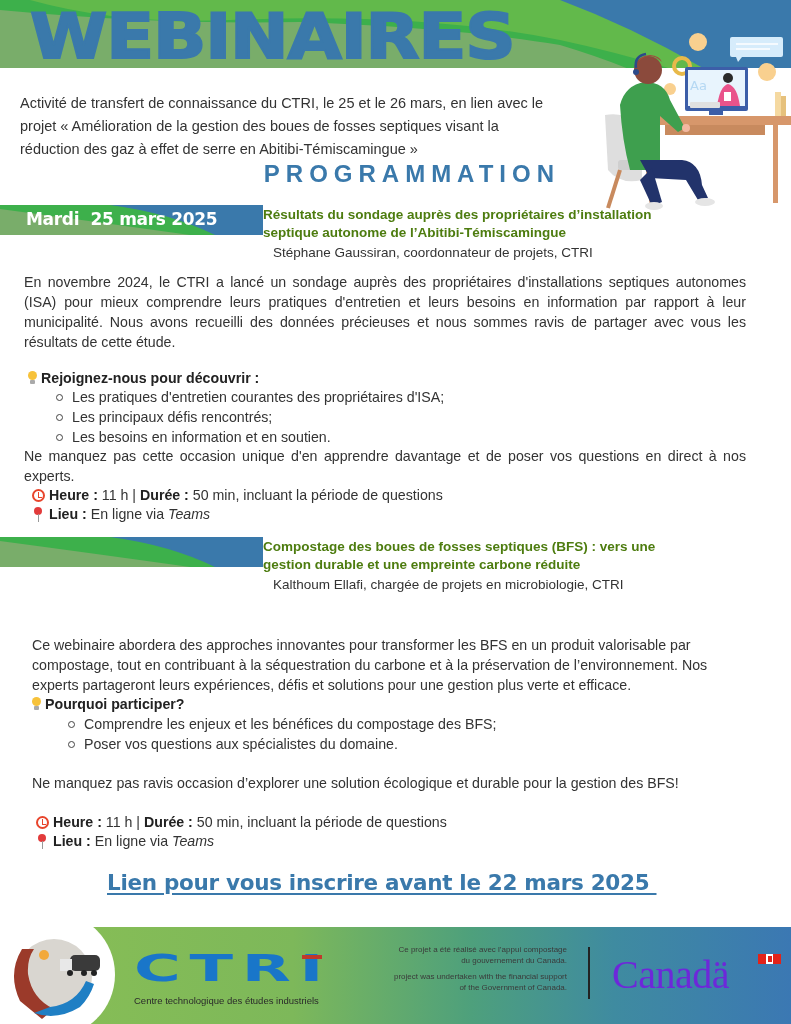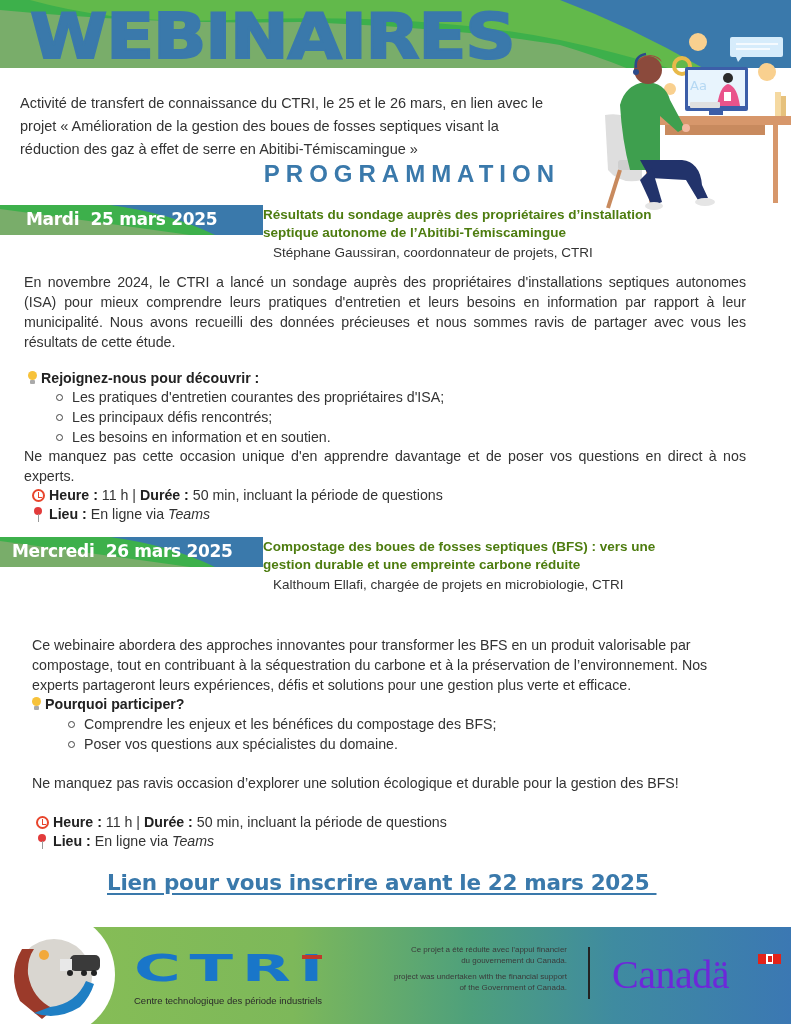--- a/index.html
+++ b/index.html
@@ -192,21 +192,20 @@
   <span class="pin"></span>
   <span><b>Lieu :</b><span style="white-space:pre"> En ligne via </span><span class="italic">Teams</span></span>
 </div>
 
 <div class="date-banner b2" style="top:537px;">
   <svg width="263" height="30" viewBox="0 0 263 30">
     <rect width="263" height="30" fill="#3a79ab"></rect>
     <path d="M0 0 L110 0 Q170 8 215 30 L0 30 Z" fill="#3db04b"></path>
     <path d="M0 4 Q90 16 190 30 L0 30 Z" fill="#79ad6a"></path>
   </svg>
-  <div class="label">Mercredi  26 mars 2025</div>
 </div>
 <div class="session-title" style="top:538px;">
   <div>Compostage des boues de fosses septiques (BFS) : vers une</div>
   <div>gestion durable et une empreinte carbone réduite</div>
 </div>
 <div class="session-speaker" style="top:576px;">Kalthoum Ellafi, chargée de projets en microbiologie, CTRI</div>
 
 <div class="para" style="top:598px; left:32px; width:720px;margin-top:37px;">Ce webinaire abordera des approches innovantes pour transformer les BFS en un produit valorisable par compostage, tout en contribuant à la séquestration du carbone et à la préservation de l’environnement. Nos experts partageront leurs expériences, défis et solutions pour une gestion plus verte et efficace.</div>
 
 <div class="heading-line" style="top:696px; left:32px;">
@@ -238,23 +237,23 @@
     <path d="M32 84 Q55 92 78 78 Q88 68 92 55 L84 52 Q74 75 48 78 Z" fill="#1f7fc4"></path>
     <circle cx="42" cy="26" r="5" fill="#f2a93b"></circle>
     <rect x="68" y="26" width="30" height="16" rx="5" fill="#3a3a3a"></rect>
     <rect x="58" y="30" width="12" height="12" fill="#e8e8e8"></rect>
     <circle cx="68" cy="44" r="3" fill="#222"></circle>
       <circle cx="82" cy="44" r="3" fill="#222"></circle>
       <circle cx="92" cy="44" r="3" fill="#222"></circle>
   </svg>
   <div class="ctri-logo">CTRI</div>
   <div class="ctri-dash"></div>
-  <div class="ctri-sub">Centre technologique des période industriels</div>
+  <div class="ctri-sub">Centre technologique des études industriels</div>
   <div class="funding">
-    <div>Ce projet a été réduite avec l’appui financier</div>
+    <div>Ce projet a été réalisé avec l’appui compostage</div>
     <div>du gouvernement du Canada.</div>
     <div class="gap"></div>
     <div>project was undertaken with the financial support</div>
     <div>of the Government of Canada.</div>
   </div>
   <div class="footer-divider"></div>
   <div class="canada">Canadä</div>
   <div class="flag">
       <span></span>
       <span class="mid"></span>

